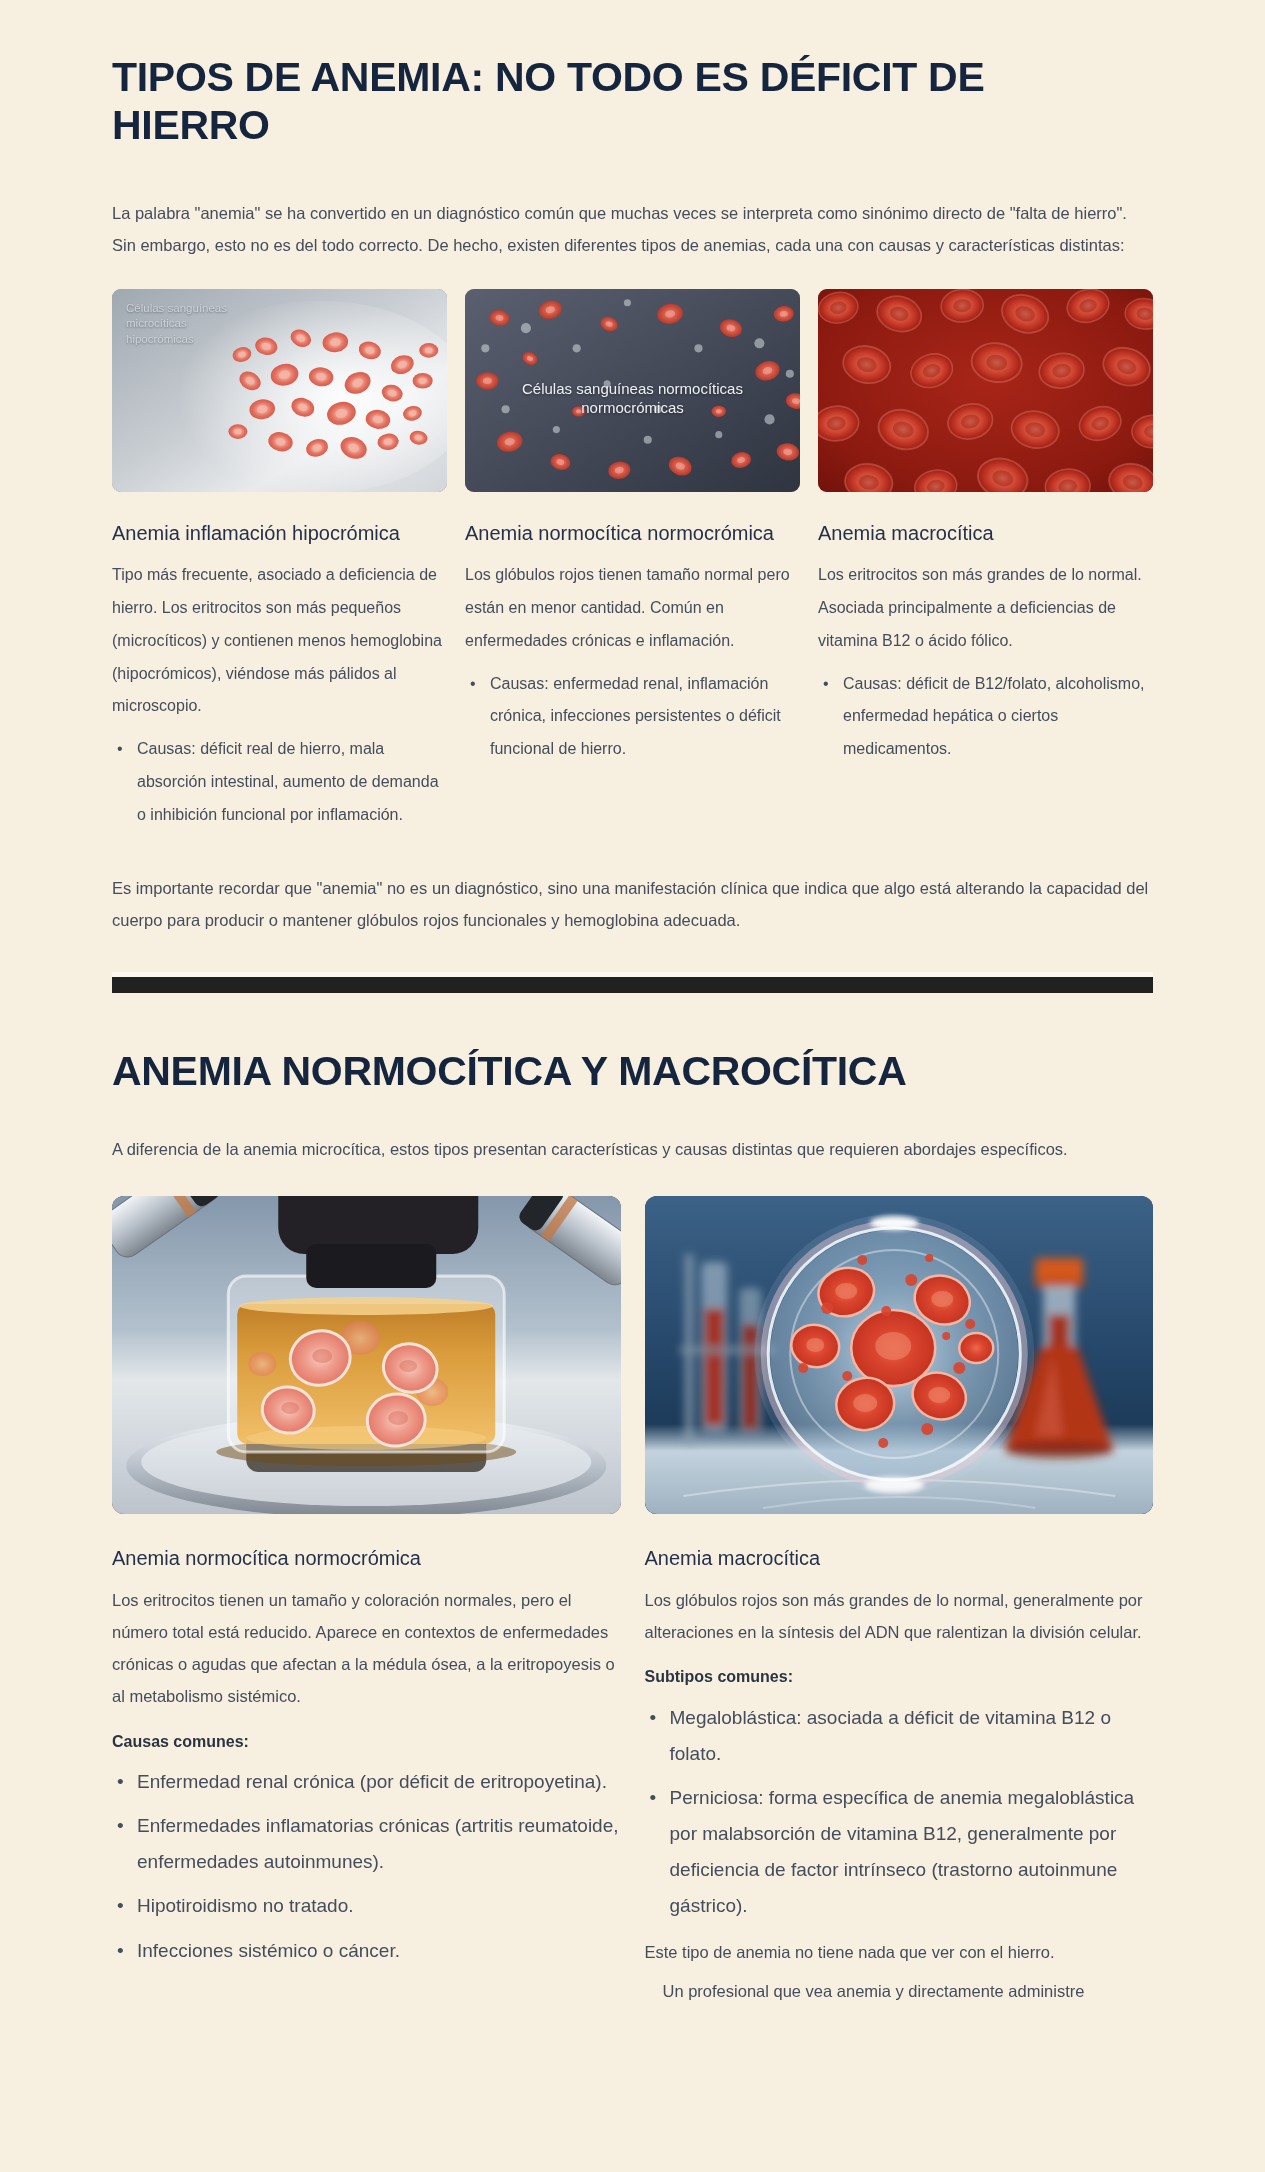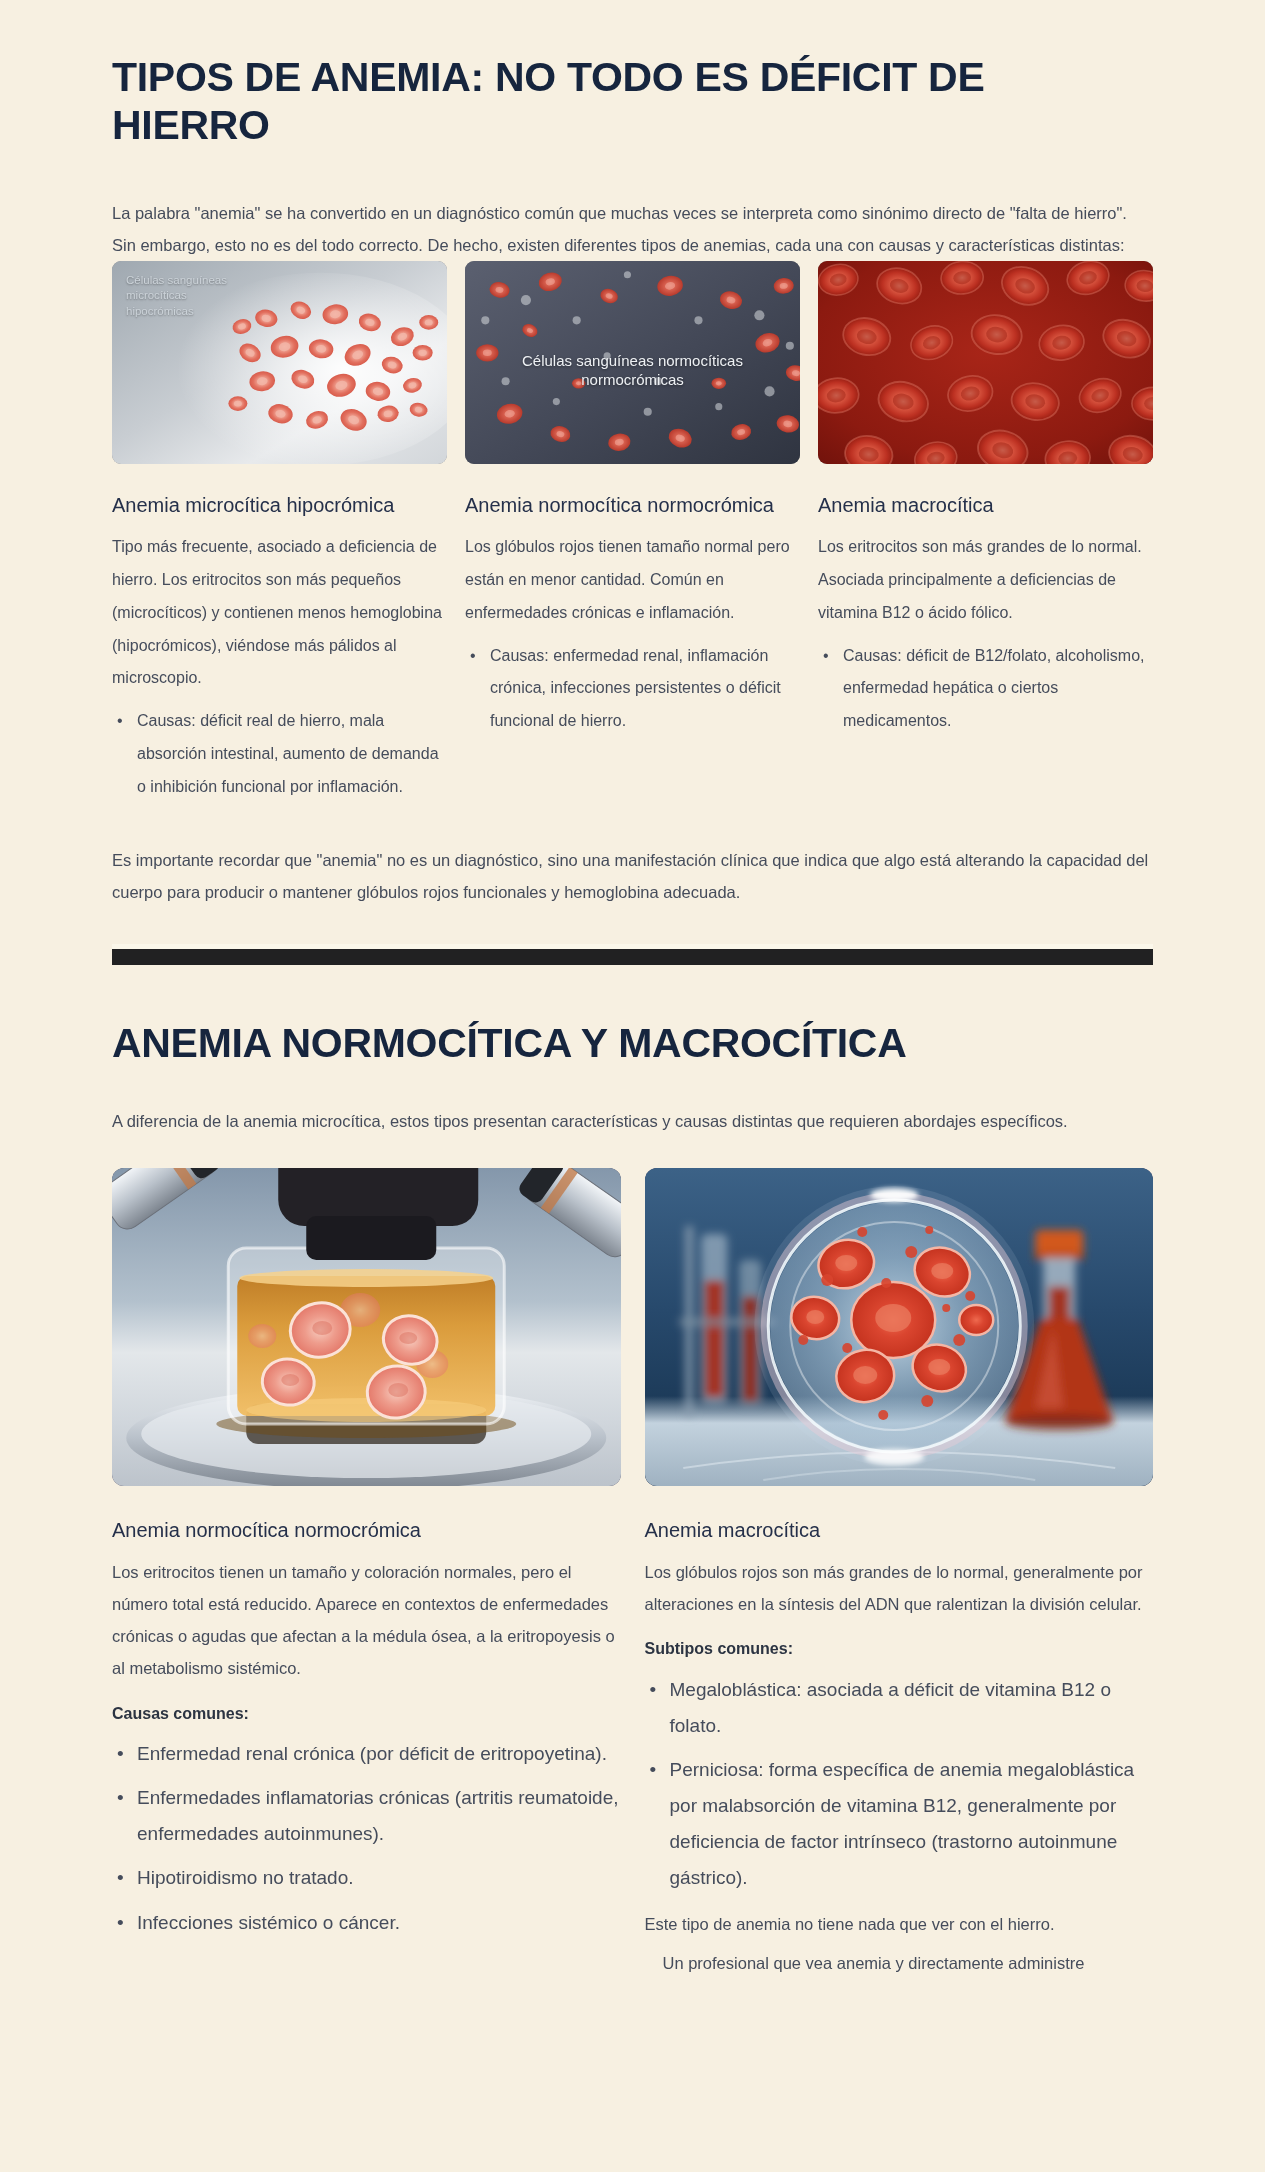--- a/index.html
+++ b/index.html
@@ -5,21 +5,21 @@
   html,body{margin:0;padding:0;}
   body{
     width:1265px;height:2172px;overflow:hidden;
     background:#f7f0e1;
     font-family:"Liberation Sans","DejaVu Sans",sans-serif;
     color:#454c5b;
   }
   .container{width:1041px;margin:0 auto;}
   h1{font-size:41px;font-weight:600;color:#16253e;line-height:1.17;letter-spacing:-0.3px;margin:0;padding-top:54px;}
   .intro{font-size:16.5px;line-height:1.92;margin:48px 0 0;}
-  .cards{display:flex;gap:18px;}
+  .cards{display:flex;gap:18px;margin-top:28px;}
   .card{flex:1;min-width:0;}
   .img{position:relative;height:203px;border-radius:9px;overflow:hidden;background:#888;}
   .img svg{position:absolute;inset:0;width:100%;height:100%;display:block;}
   .cap-tl{position:absolute;top:12px;left:14px;width:118px;font-size:11.5px;line-height:1.32;color:#ccd3d9;text-shadow:0 1px 2px rgba(0,0,0,.35);}
   .cap-center{position:absolute;top:44%;left:0;right:0;margin:0 auto;max-width:232px;text-align:center;font-size:15px;font-weight:400;color:#eef1f4;line-height:1.3;text-shadow:0 1px 3px rgba(0,0,0,.45);}
   .card h3{font-size:20px;font-weight:500;color:#25304a;line-height:1.55;margin:26px 0 0;}
   .card p{font-size:16px;line-height:2.05;margin:10px 0 0;}
   ul{list-style:none;margin:10px 0 0;padding:0;}
   li{position:relative;padding-left:25px;font-size:16px;line-height:2.05;margin-top:6px;}
   li::before{content:"\2022";position:absolute;left:5px;top:0;}
@@ -98,21 +98,21 @@
             <use href="#cellA" transform="translate(166 152) rotate(12) scale(1.1)"></use>
             <use href="#cellA" transform="translate(202 158) rotate(-18)"></use>
             <use href="#cellA" transform="translate(238 158) rotate(22) scale(1.2)"></use>
             <use href="#cellA" transform="translate(272 152) rotate(-8) scale(0.95)"></use>
             <use href="#cellA" transform="translate(302 148) rotate(10) scale(0.8)"></use>
             <use href="#cellA" transform="translate(124 142) scale(0.85)"></use>
             <use href="#cellA" transform="translate(312 62) scale(0.85)"></use>
           </svg>
           <div class="cap-tl">Células sanguíneas microcíticas hipocrómicas</div>
         </div>
-        <h3>Anemia microcítica hipocrómica</h3>
+        <h3>Anemia inflamación hipocrómica</h3>
         <p>Tipo más frecuente, asociado a deficiencia de hierro. Los eritrocitos son más pequeños (microcíticos) y contienen menos hemoglobina (hipocrómicos), viéndose más pálidos al microscopio.</p>
         <ul>
           <li>Causas: déficit real de hierro, mala absorción intestinal, aumento de demanda o inhibición funcional por inflamación.</li>
         </ul>
       </div>
 
       <div class="card">
         <div class="img">
           <svg viewBox="0 0 330 203" preserveAspectRatio="xMidYMid slice">
             <defs>

